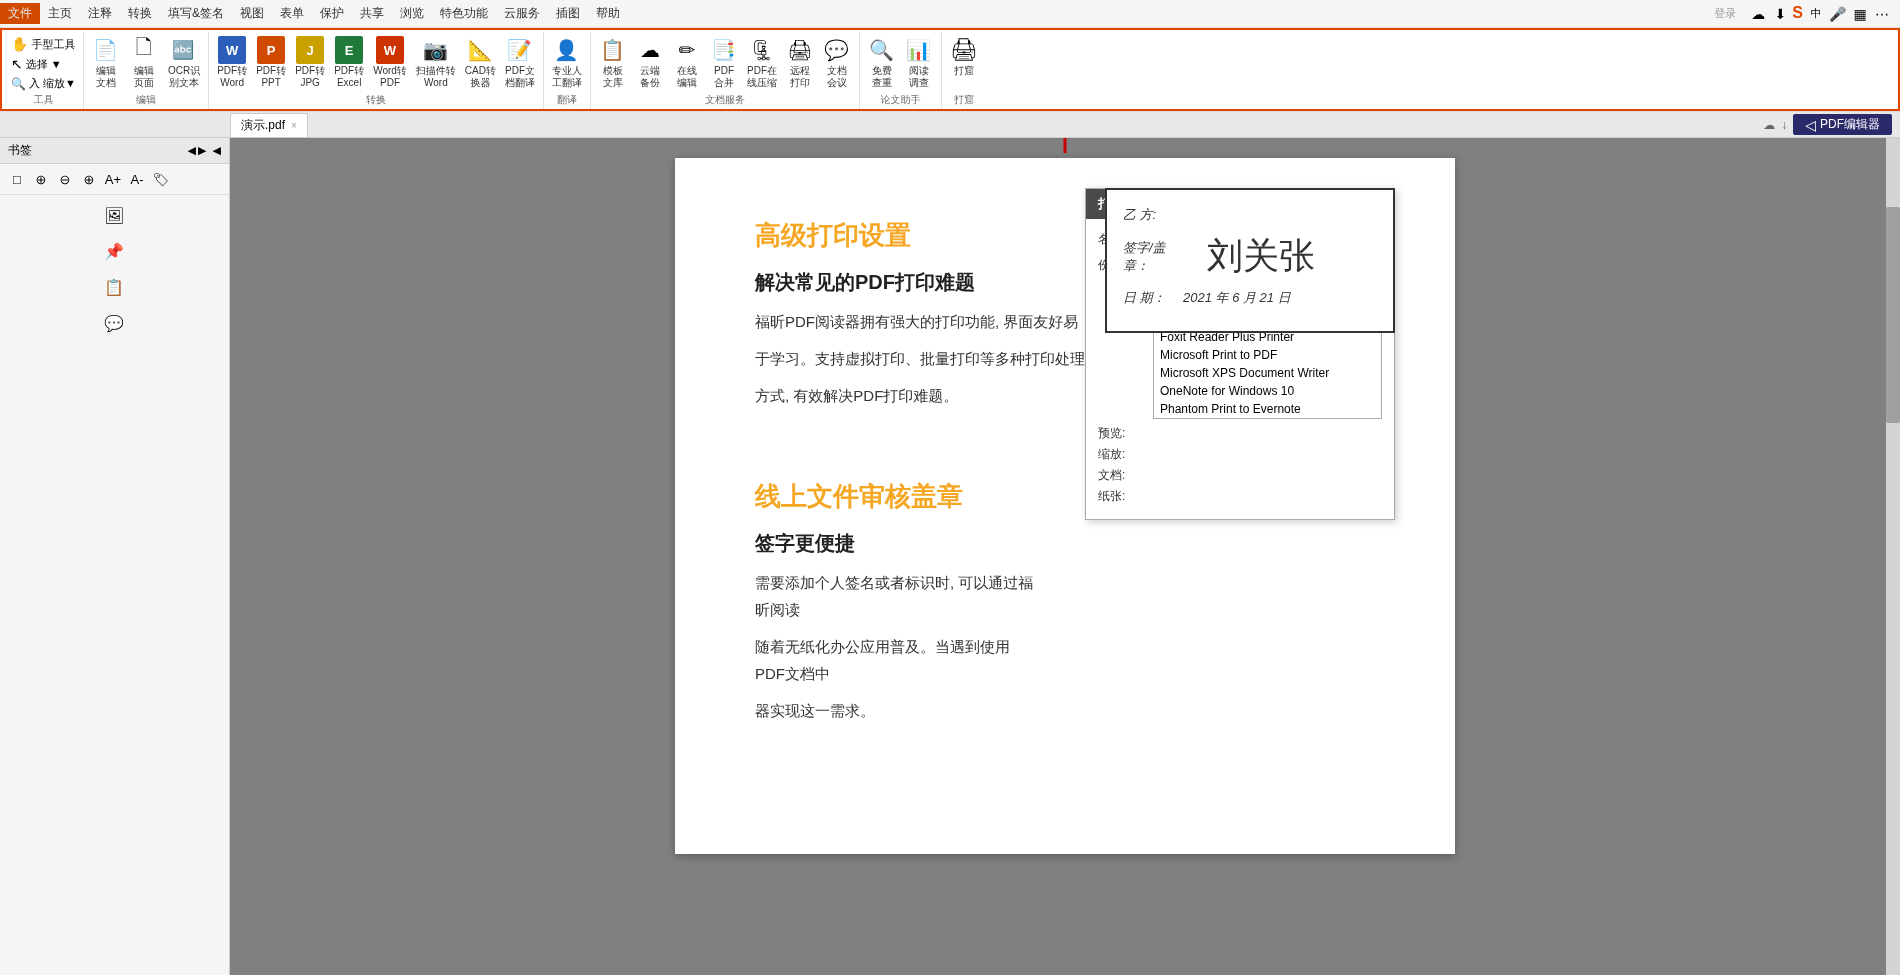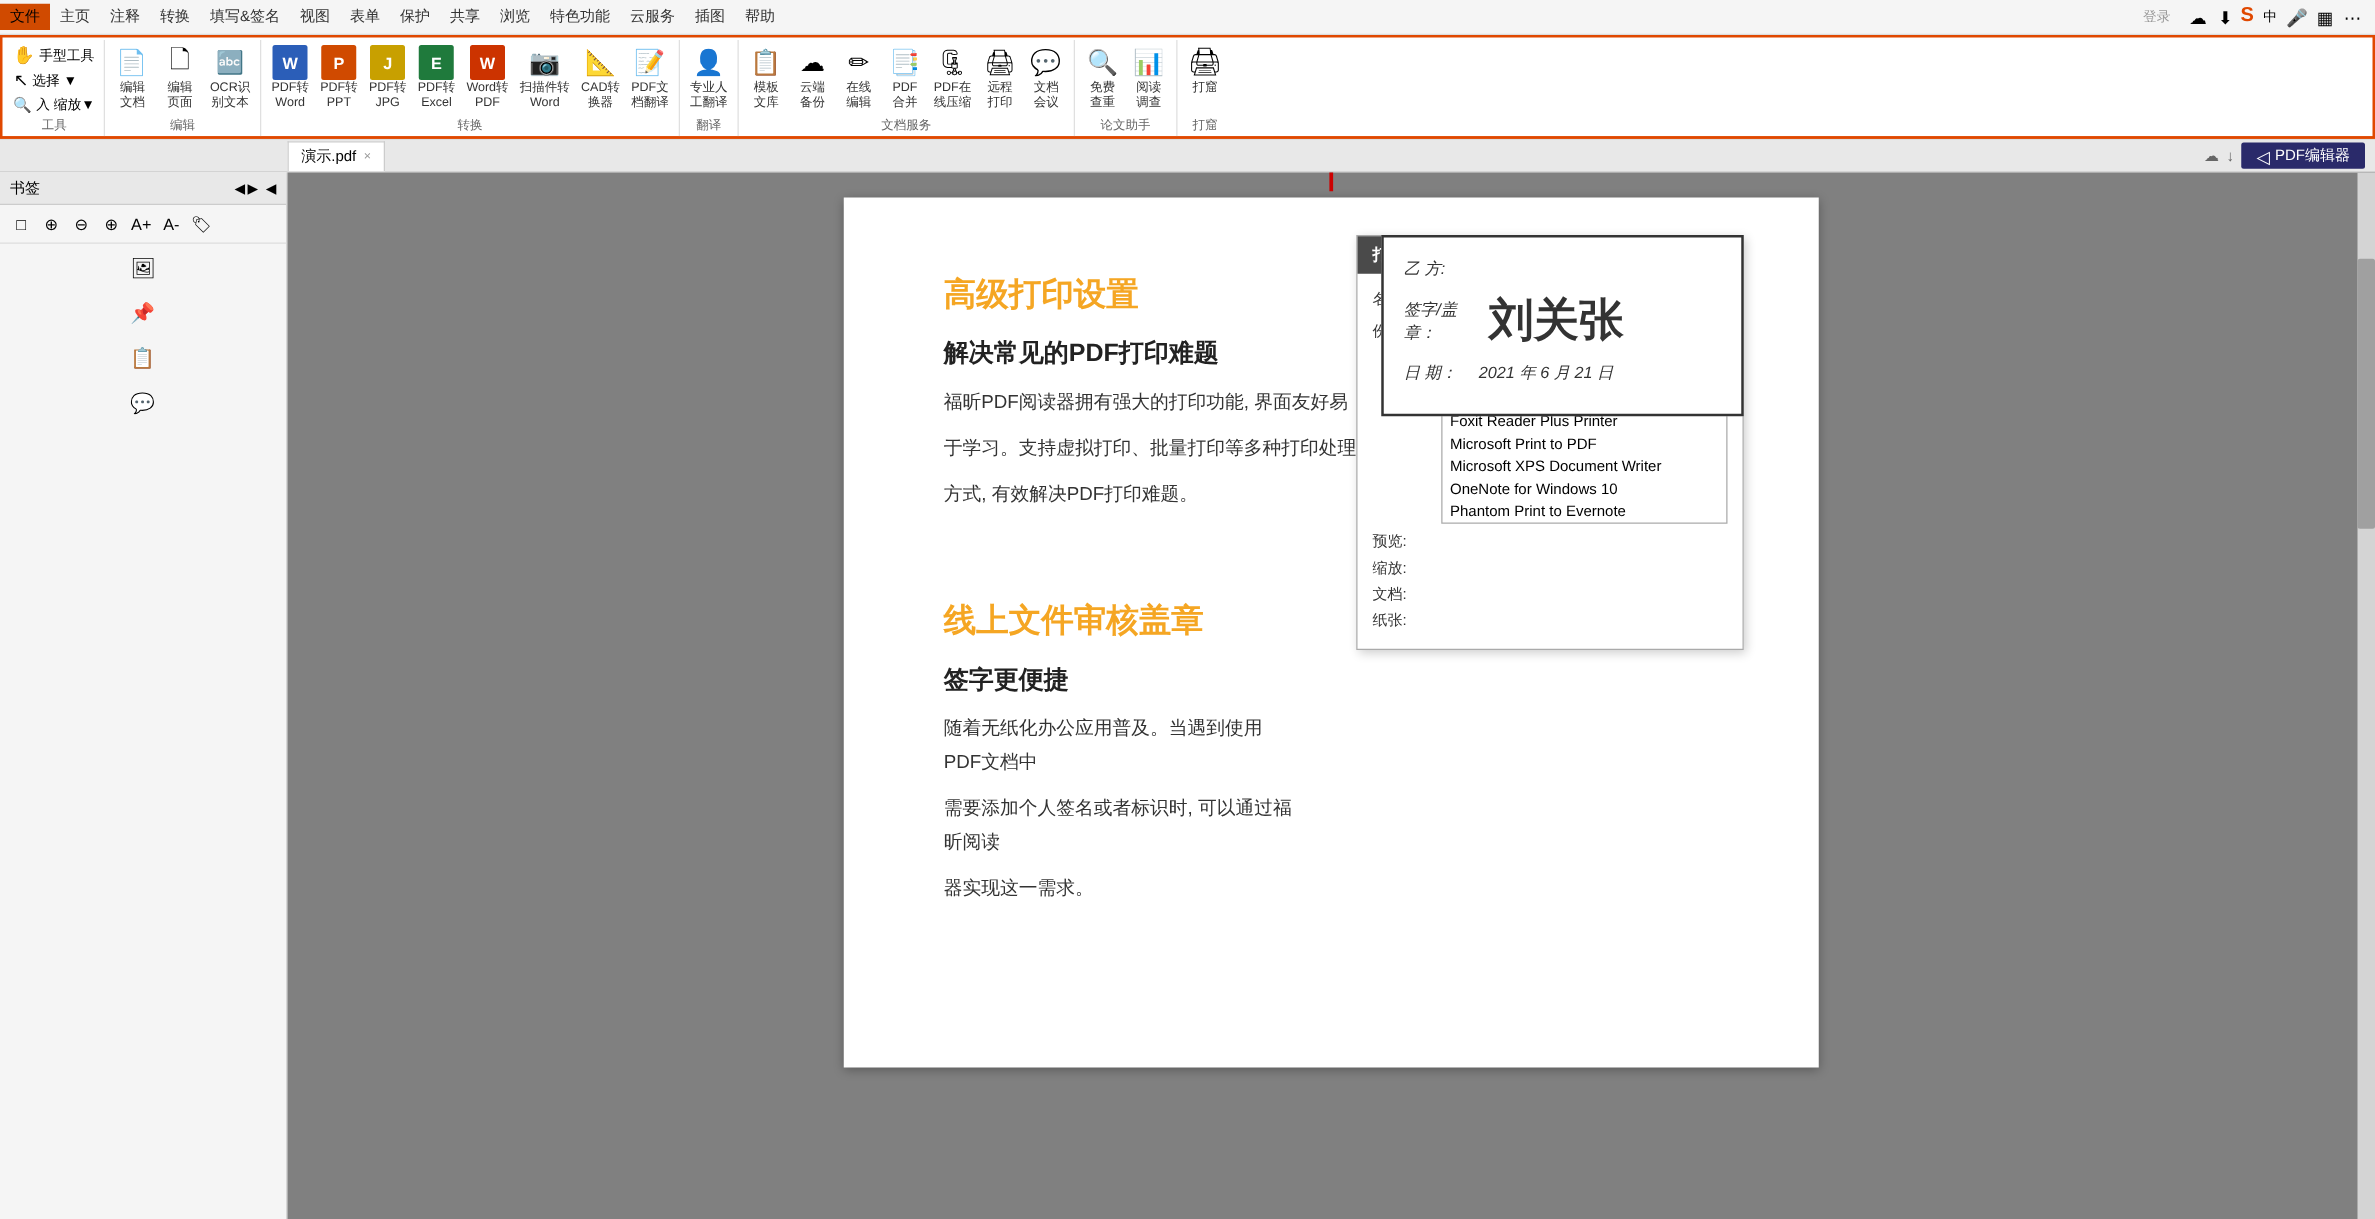--- a/index.html
+++ b/index.html
@@ -1,18 +1,18 @@
 <!DOCTYPE html>
 <html><head>
   <meta charset="utf-8">
   <style>
     * { box-sizing: border-box; margin: 0; padding: 0; }
     body { font-family: 'Microsoft YaHei', 'SimHei', Arial, sans-serif; background: #f0f0f0; font-size: 12px; overflow: hidden; }
     .menu-item { padding: 2px 8px; cursor: pointer; font-size: 12px; color: #333; }
-    .menu-item.active { background: #d04a00; color: #000000; font-family: Liberation Mono, monospace; }
+    .menu-item.active { background: #d04a00; color: #e5e5e5; font-family: Liberation Mono, monospace; }
 
     
     .ribbon { background: #fff; border-bottom: 2px solid #e04800; display: flex; align-items: stretch; padding: 4px 4px 0 4px; min-height: 80px; position: relative; }
     .ribbon-btn { display: flex; flex-direction: column; align-items: center; justify-content: flex-start; cursor: pointer; padding: 2px 4px; min-width: 36px; border-radius: 3px; }
     .ribbon-btn .icon { width: 28px; height: 28px; display: flex; align-items: center; justify-content: center; font-size: 18px; }
     .ribbon-btn .label { font-size: 10px; color: #333; text-align: center; line-height: 1.2; margin-top: 1px; white-space: nowrap; }
 
     
     .tool-group-left { display: flex; flex-direction: column; padding: 2px 4px; border-right: 1px solid #e0e0e0; min-width: 55px; }
     .tool-btn-full { display: flex; flex-direction: row; align-items: center; gap: 3px; cursor: pointer; padding: 2px 3px; border-radius: 3px; font-size: 11px; }
@@ -54,21 +54,21 @@
     .print-list { border: 1px solid #aaa; width: 100%; font-size: 12px; }
     .print-list-item { padding: 2px 6px; cursor: pointer; }
     .print-list-item.selected { background: #4a7ab8; color: white; }
     .print-field-row { display: flex; align-items: center; margin-bottom: 4px; }
     .print-field-label { width: 35px; color: #333; font-size: 12px; }
 
     
     .sig-box { position: absolute; right: 60px; top: 30px; width: 290px; border: 2px solid #333; padding: 16px; background: white; }
     .sig-row { display: flex; align-items: center; margin-bottom: 8px; font-size: 13px; }
     .sig-label { width: 60px; color: #333; font-style: italic; }
-    .sig-name { font-size: 36px; font-weight: bold; color: #333; margin-left: 8px; }
+    .sig-name { font-size: 36px; font-weight: normal; color: #333; margin-left: 24px; }
     .sig-date { font-size: 13px; color: #333; font-style: italic; }
 
     
     .topbar-right { display: flex; align-items: center; gap: 4px; margin-left: auto; padding-right: 8px; }
     .topbar-right-icon { width: 20px; height: 20px; display: flex; align-items: center; justify-content: center; cursor: pointer; font-size: 14px; }
 
     .full-topbar { display: flex; align-items: center; background: #f5f5f5; border-bottom: 1px solid #ddd; height: 28px; }
 
     .pdf-editor-btn { background: #2a2a6a; color: white; padding: 2px 12px; font-size: 12px; border-radius: 2px; cursor: pointer; display: flex; align-items: center; gap: 4px; }
 
@@ -363,22 +363,22 @@
               <div class="print-field-label">纸张:</div>
             </div>
           </div>
         </div>
       </div>
 
       <div class="section-wrapper">
         <div class="section-text">
           <div class="section-title-orange">线上文件审核盖章</div>
           <div class="section-subtitle">签字更便捷</div>
+          <div class="section-body">需要添加个人签名或者标识时, 可以通过福昕阅读</div>
           <div class="section-body">随着无纸化办公应用普及。当遇到使用PDF文档中</div>
-          <div class="section-body">需要添加个人签名或者标识时, 可以通过福昕阅读</div>
           <div class="section-body">器实现这一需求。</div>
         </div>
 
         <div style="width:300px;flex-shrink:0;">
           <div class="sig-box">
             <div class="sig-row">
               <span class="sig-label">乙 方:</span>
             </div>
             <div class="sig-row">
               <span class="sig-label">签字/盖章：</span>

